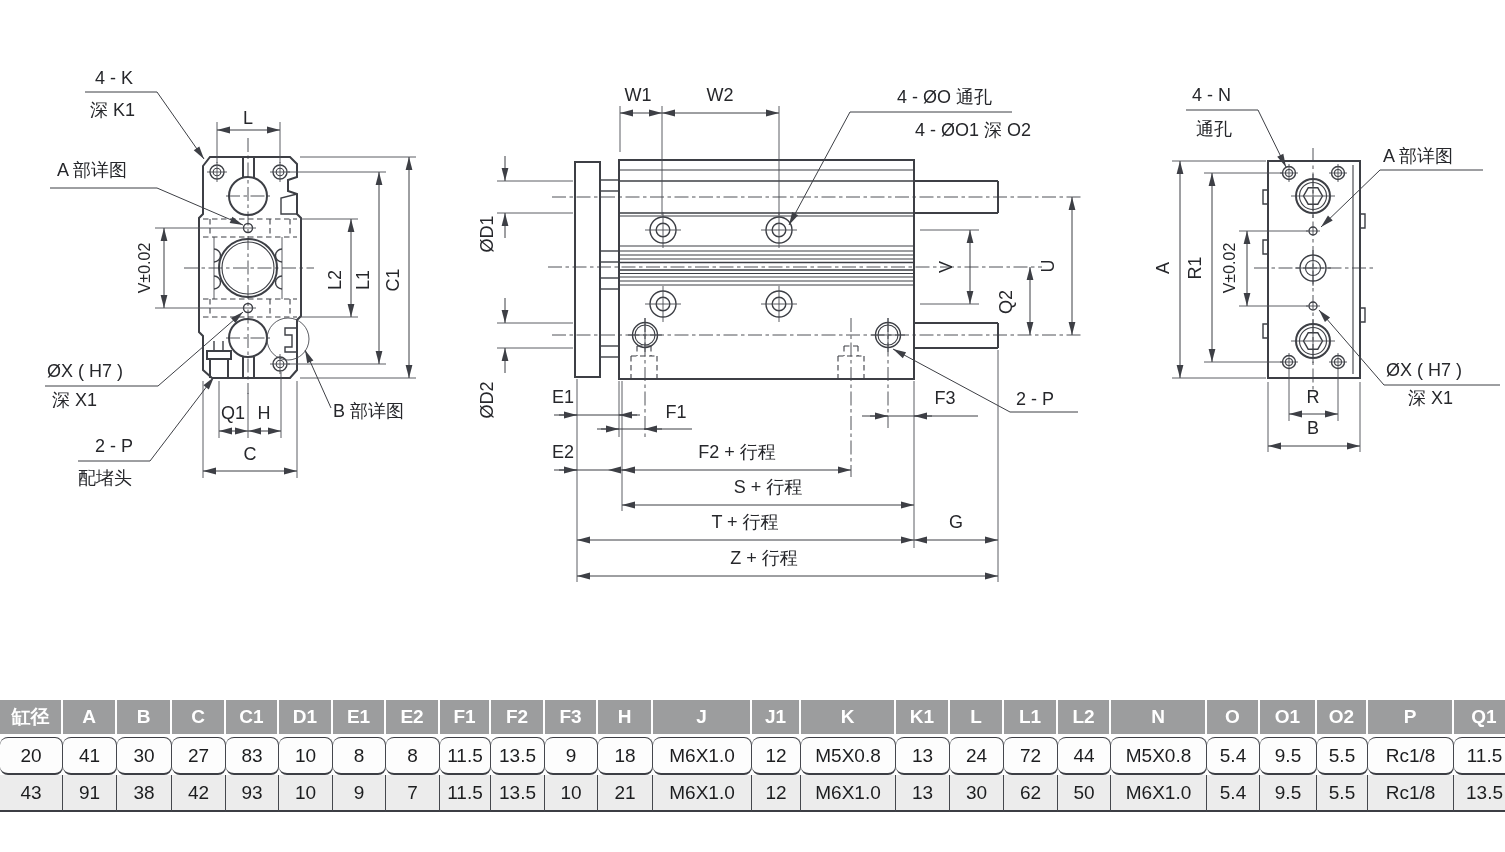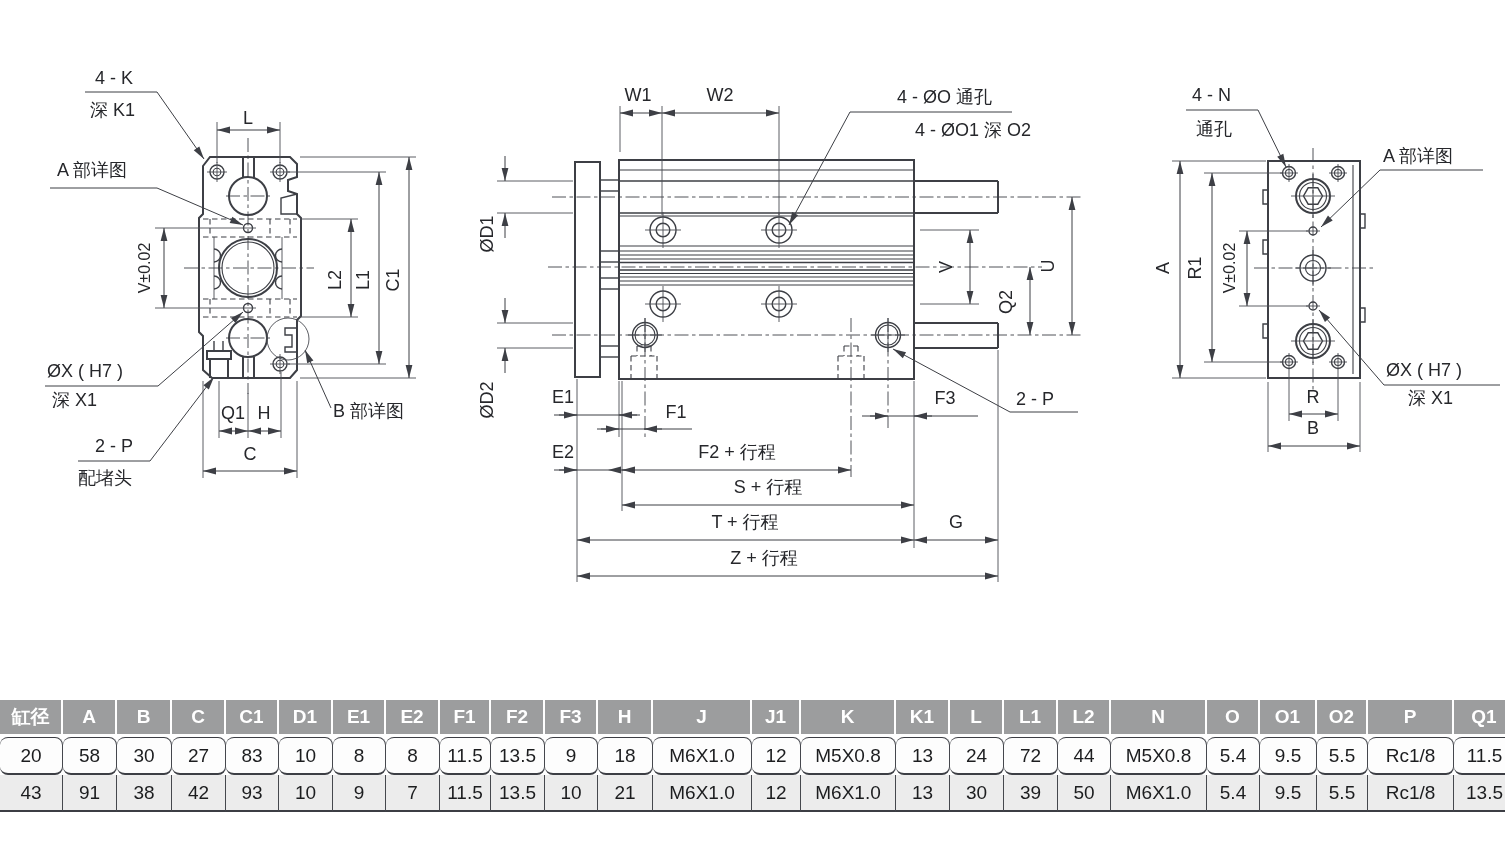--- a/index.html
+++ b/index.html
@@ -495,21 +495,21 @@
             <th>O</th>
             <th>O1</th>
             <th>O2</th>
             <th>P</th>
             <th>Q1</th>
           </tr>
         </thead>
     <tbody>
           <tr class="r0">
             <td>20</td>
-            <td>58</td>
+            <td>41</td>
             <td>30</td>
             <td>27</td>
             <td>83</td>
             <td>10</td>
             <td>8</td>
             <td>8</td>
             <td>11.5</td>
             <td>13.5</td>
             <td>9</td>
             <td>18</td>
@@ -538,21 +538,21 @@
             <td>7</td>
             <td>11.5</td>
             <td>13.5</td>
             <td>10</td>
             <td>21</td>
             <td>M6X1.0</td>
             <td>12</td>
             <td>M6X1.0</td>
             <td>13</td>
             <td>30</td>
-            <td>39</td>
+            <td>62</td>
             <td>50</td>
             <td>M6X1.0</td>
             <td>5.4</td>
             <td>9.5</td>
             <td>5.5</td>
             <td>Rc1/8</td>
             <td>13.5</td>
           </tr>
         </tbody>
   </table>

